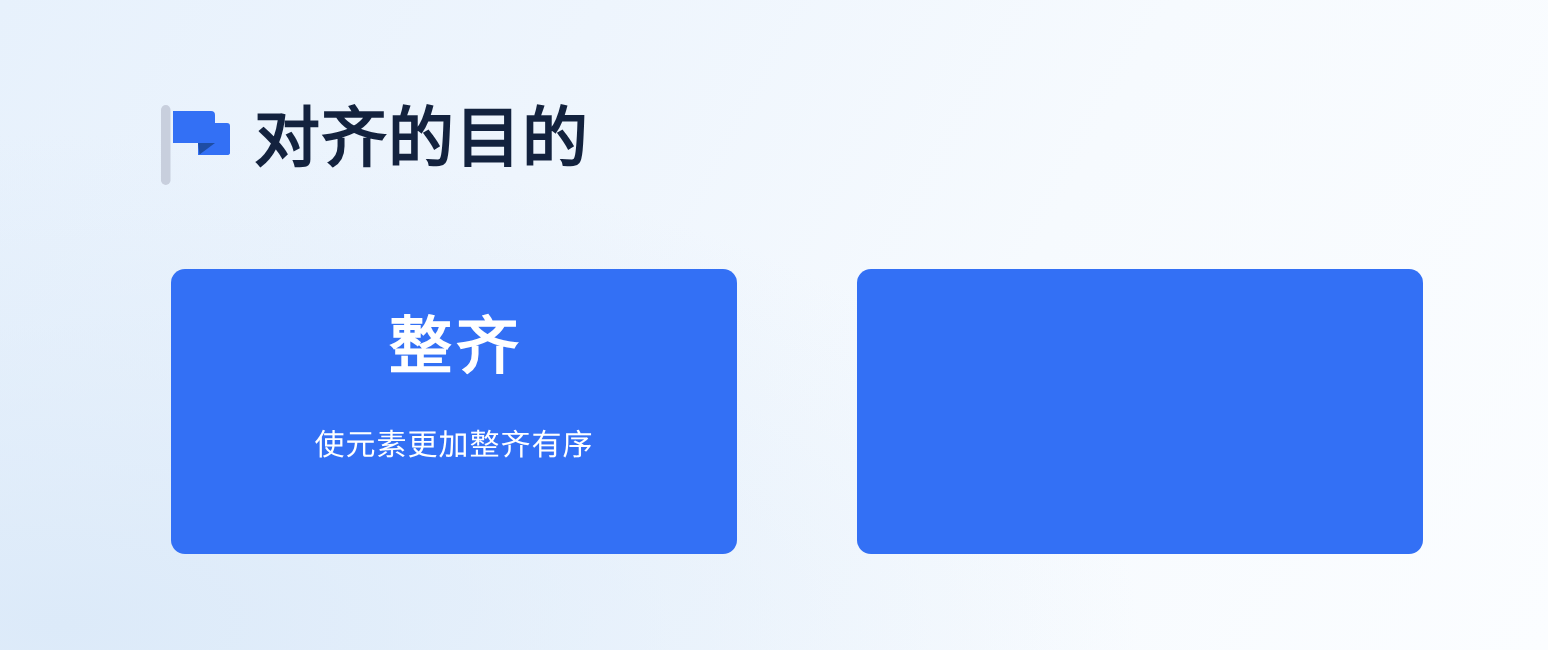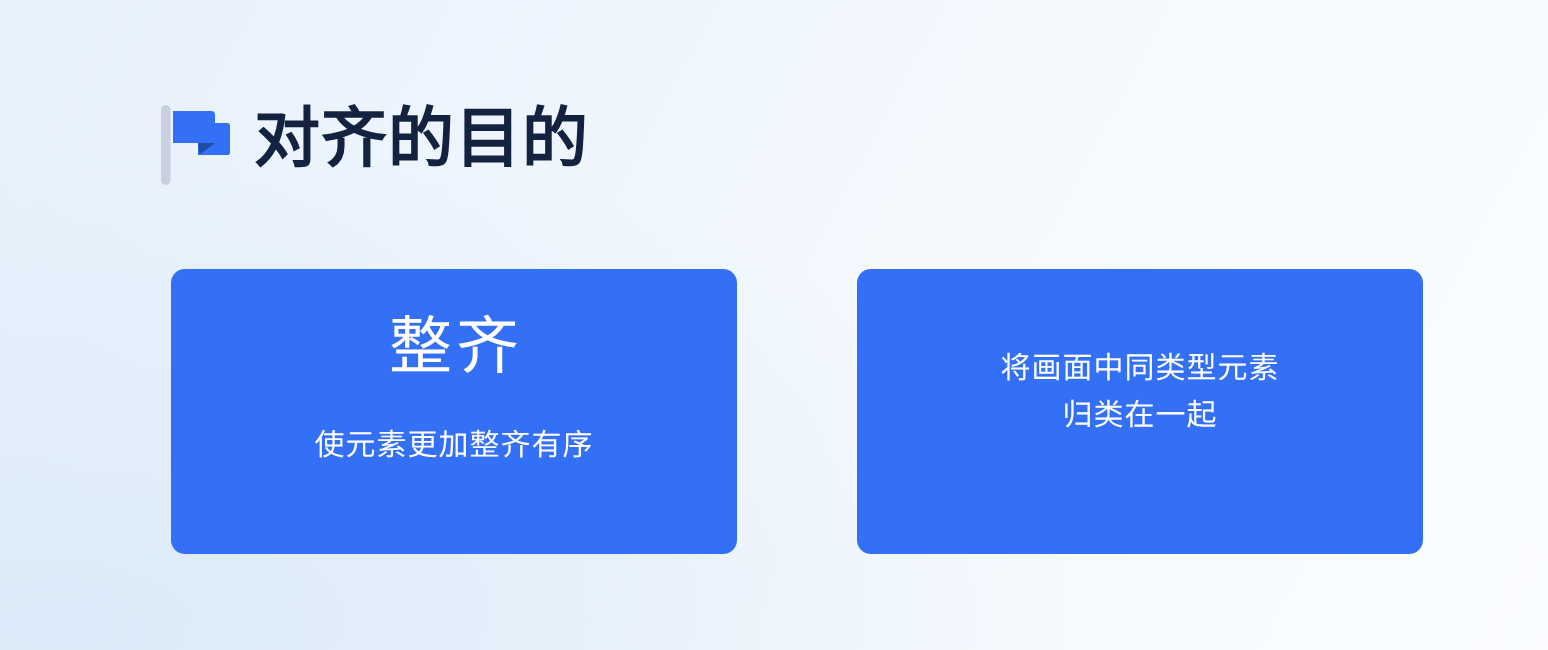--- a/index.html
+++ b/index.html
@@ -75,21 +75,21 @@
     display: flex;
     flex-direction: column;
     align-items: center;
     justify-content: flex-start;
     padding-top: 44px;
     color: #ffffff;
   }
 
   .card-heading {
     font-size: 63px;
-    font-weight: normal;
+    font-weight: bold;
     line-height: 1.05;
     letter-spacing: 4px;
     text-indent: 4px;
     margin: 0;
     color: #ffffff;
     white-space: nowrap;
   }
 
   .card-desc {
     margin: 12px;
@@ -124,19 +124,17 @@
   </div>
 
   <div class="cards">
 
     <div class="card card-left">
       <div class="card-heading">整齐</div>
       <div class="card-desc">使元素更加整齐有序</div>
     </div>
 
     <div class="card card-right">
-      <div class="card-desc">将画面中同类型元素
-归类在一起</div>
     </div>
 
   </div>
 
 </div>
 
 </body></html>

